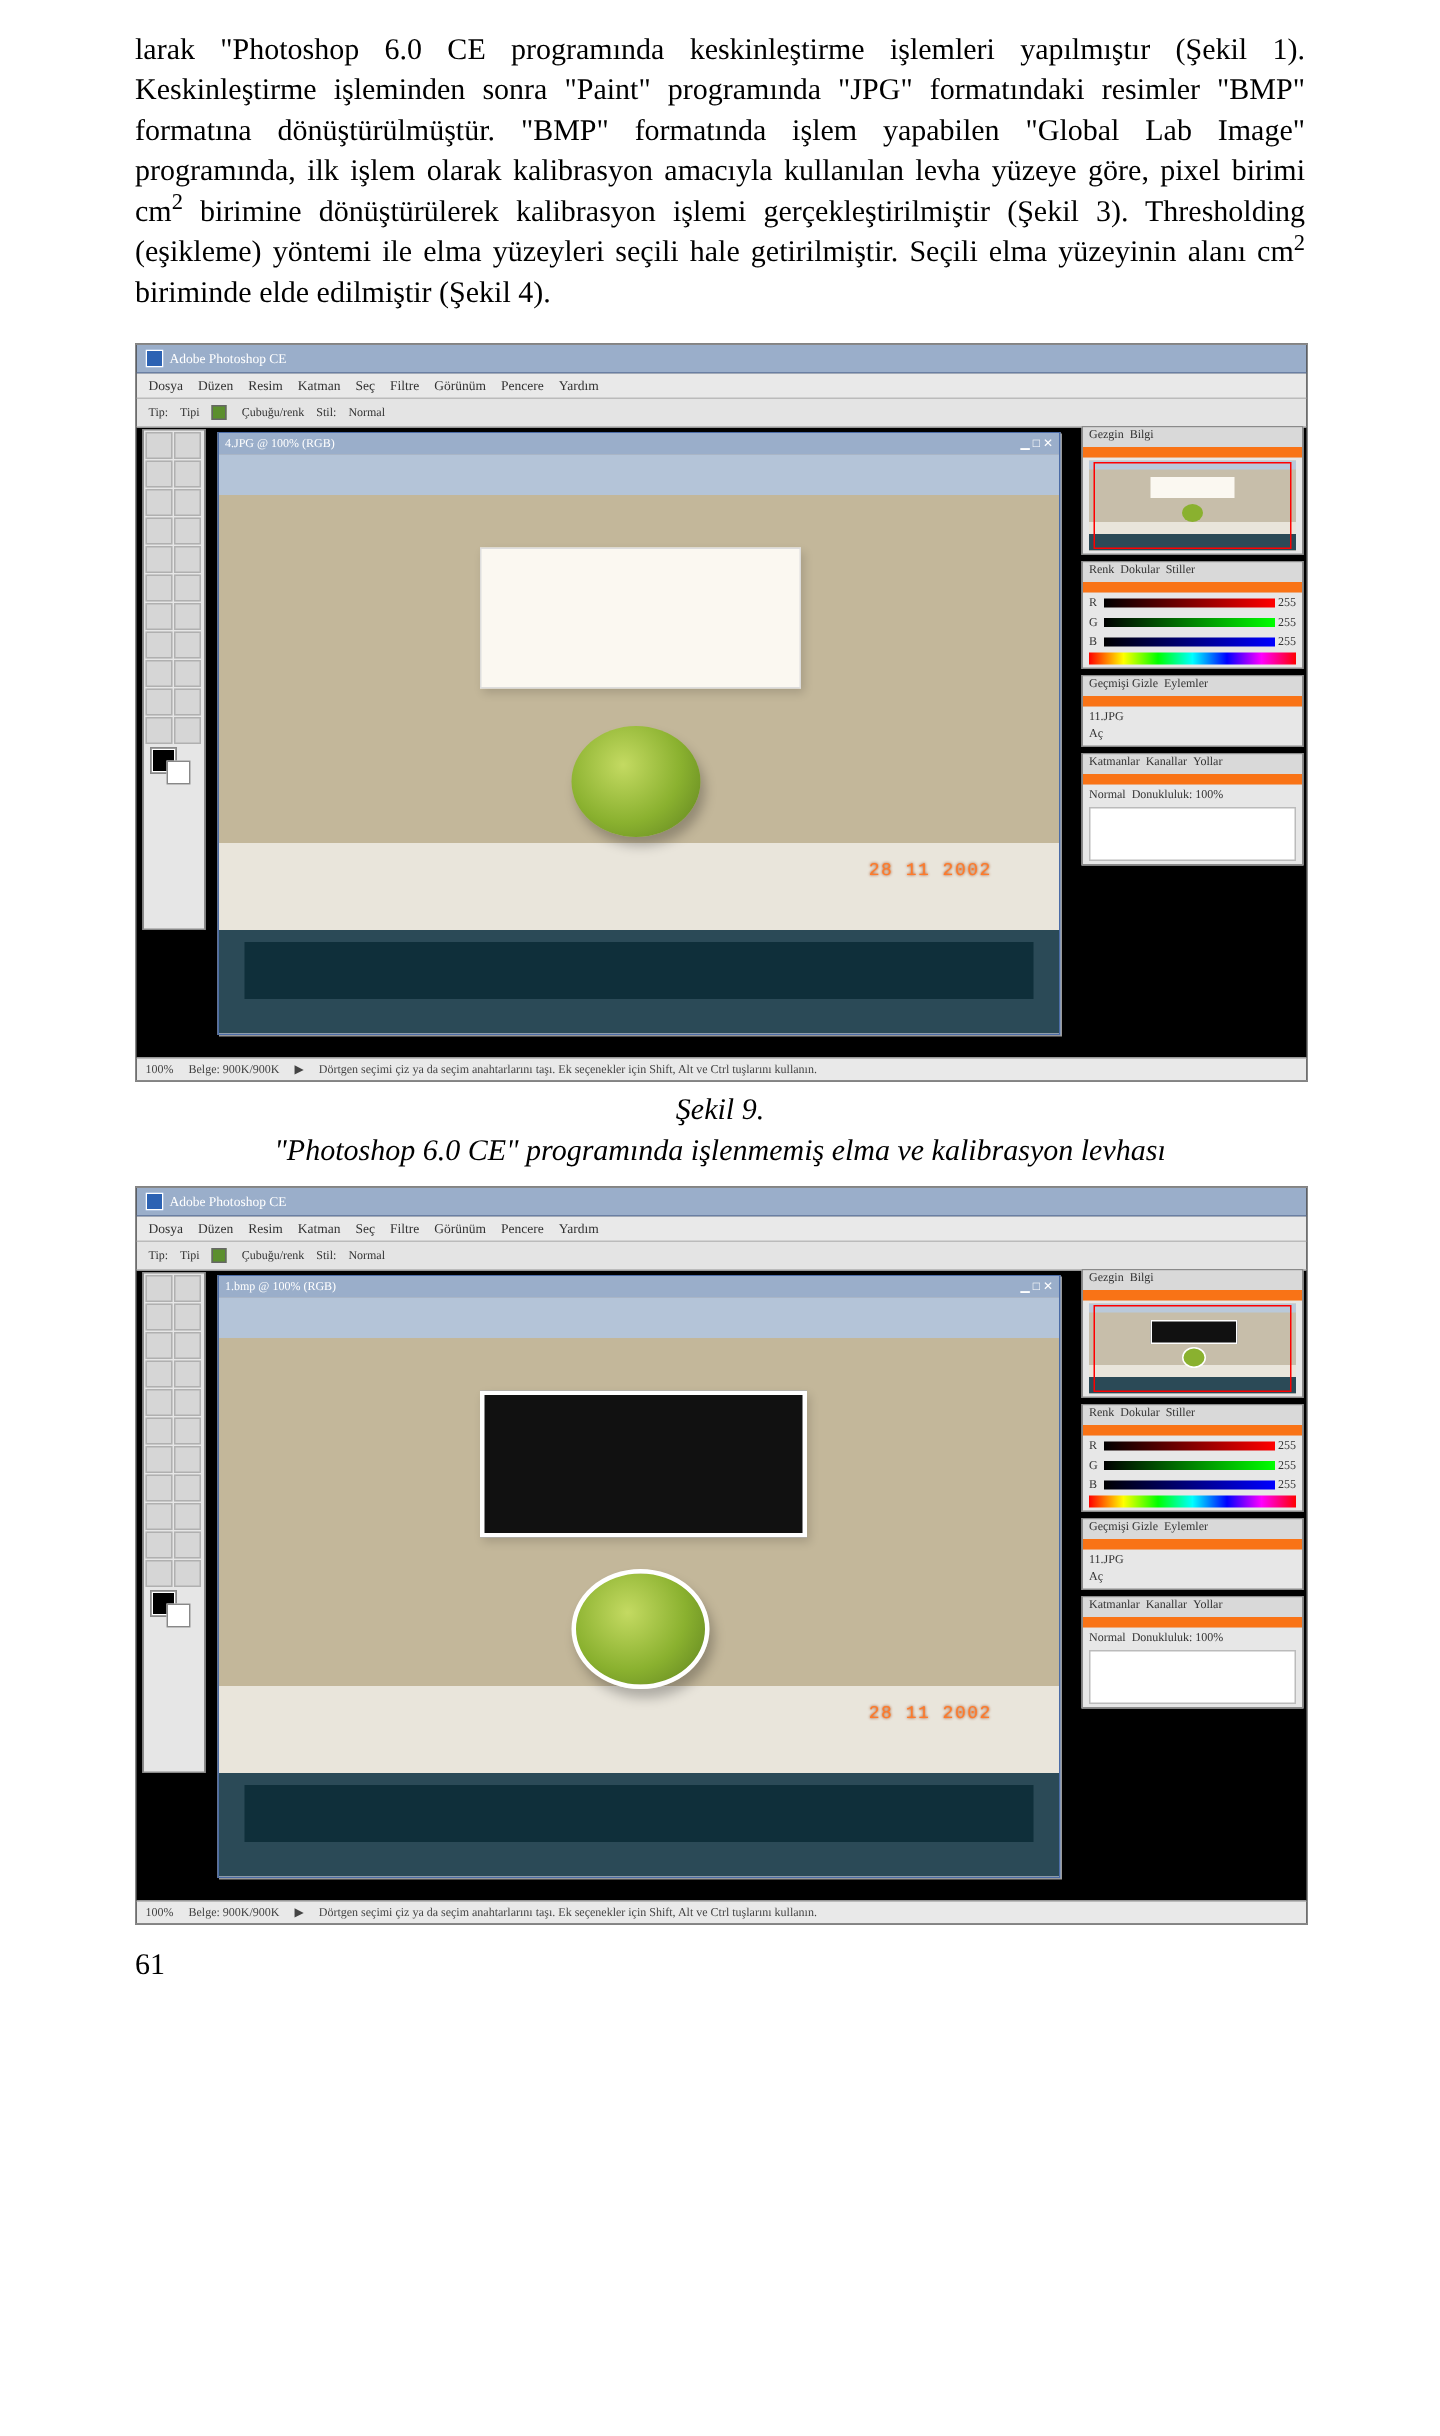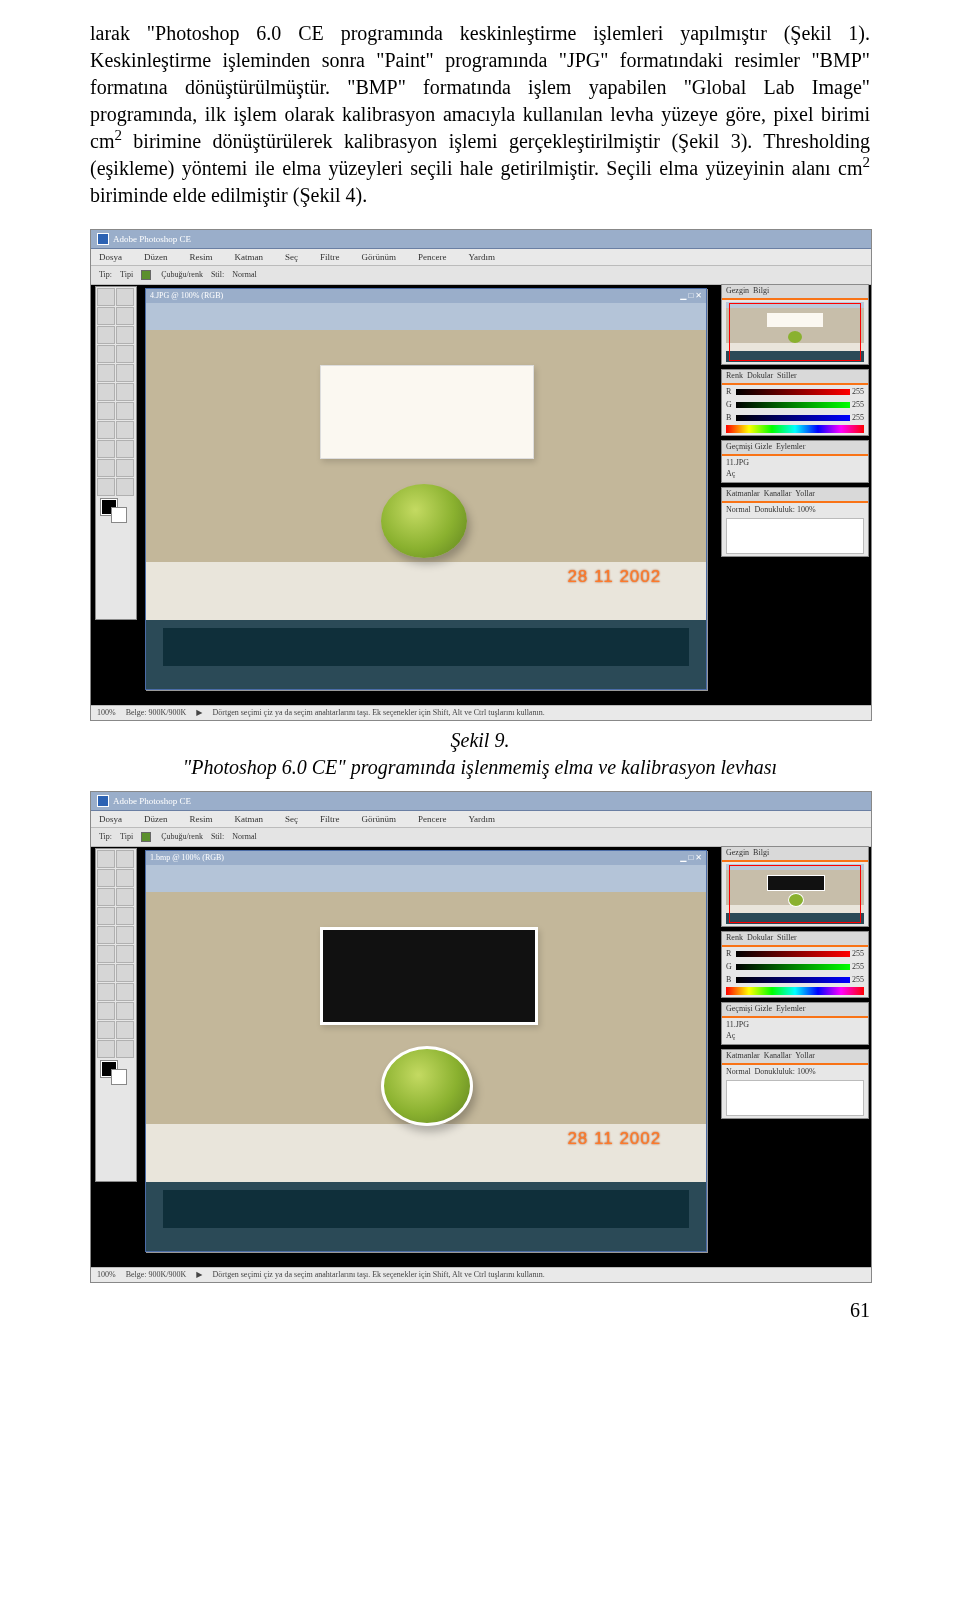--- a/index.html
+++ b/index.html
@@ -46,21 +46,21 @@
       color: #fff;
     }
     .ps-titlebar .t-icon {
       width: 10px; height: 10px; background:#2c62b3; border:1px solid #fff;
     }
     .ps-menubar {
       height: 16px;
       background: #e9e9e9;
       border-bottom: 1px solid #bbb;
       display: flex;
-      gap: 22px;
+      gap: 10px;
       font-size: 9px;
       color: #333;
       padding: 0 8px;
       align-items: center;
     }
     .ps-optionsbar {
       height: 18px;
       background: #e4e4e4;
       border-bottom: 1px solid #bbb;
       font-size: 8px;
@@ -143,23 +143,23 @@
     .photo .apple {
       position:absolute;
       left:42%; top:47%;
       width:86px; height:74px;
       background: radial-gradient(circle at 40% 35%, #c4da62, #8ab12f 55%, #5c7f1e 100%);
       border-radius:50%;
       box-shadow: 3px 6px 8px rgba(0,0,0,.25);
     }
     .photo .datestamp {
       position:absolute; right:8%; bottom:26%;
-      font-family: Liberation Sans, sans-serif;
+      font-family: Liberation Mono, monospace;
       color:#ff7a2a;
-      font-size:17px;
+      font-size:12px;
       letter-spacing:1px;
       text-shadow:0 0 2px #a03a00;
     }
     .photo2 .calib {
       background:#111;
       border:3px solid #fff;
     }
     .photo2 .apple {
       border:3px solid #fff;
     }
@@ -173,23 +173,23 @@
     }
     .palette {
       background:#e7e7e7;
       border:1px solid #8a8a8a;
       font-size:8px;
       color:#333;
     }
     .palette .p-tabs {
       height:13px;
       background:#d9d9d9;
-      border-bottom:2px solid #f97316;
+      border-bottom:7px solid #f97316;
       display:flex; gap:4px; padding:0 4px;
-      align-items:center;
+      align-items:flex-start;
     }
     .palette .p-body {
       padding:2px 4px;
     }
     .nav-thumb {
       width:100%; height:60px; position:relative;
       background:#c7beaa;
       overflow:hidden;
     }
     .nav-thumb .sky{position:absolute;left:0;right:0;top:0;height:10%;background:#bac9da;}
@@ -211,21 +211,20 @@
       padding:0 6px; gap:10px;
     }
     .caption {
       text-align:center;
       font-style: italic;
       margin-top:6px;
       font-size:20px;
     }
     .caption .line1 {display:block;}
     .page-num {
-      text-align:right;
       font-size:20px;
       margin-top: 14px;
     }
     .ps-optionsbar .chk{display:inline-block;width:8px;height:8px;background:#fff;border:1px solid #666;margin-right:2px;}
     .ps-optionsbar .chk.on{background:#5b8f2d;}
   </style>
 </head>
 <body>
 
 <div class="page">

